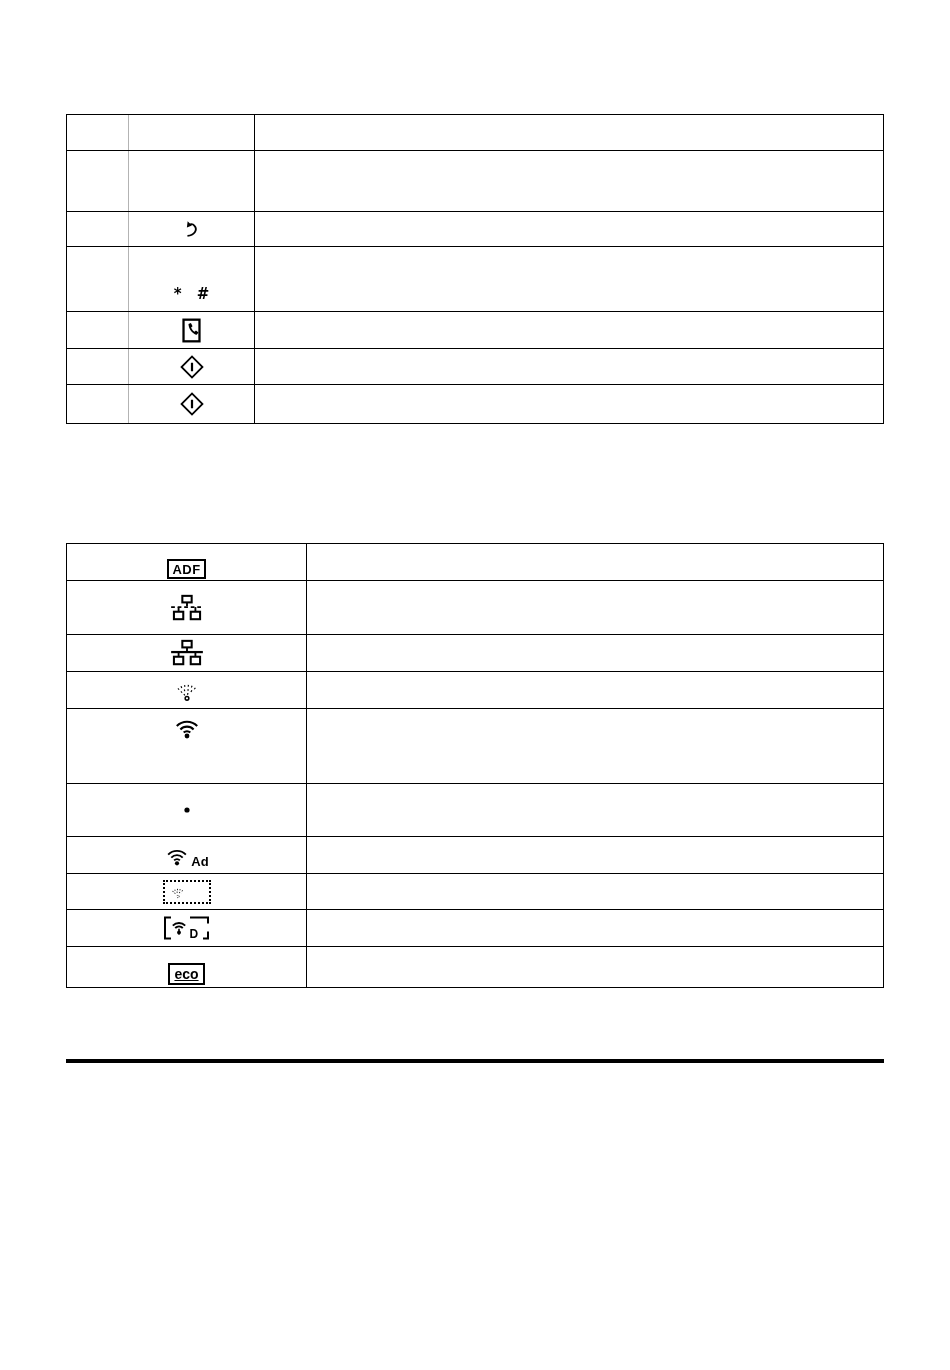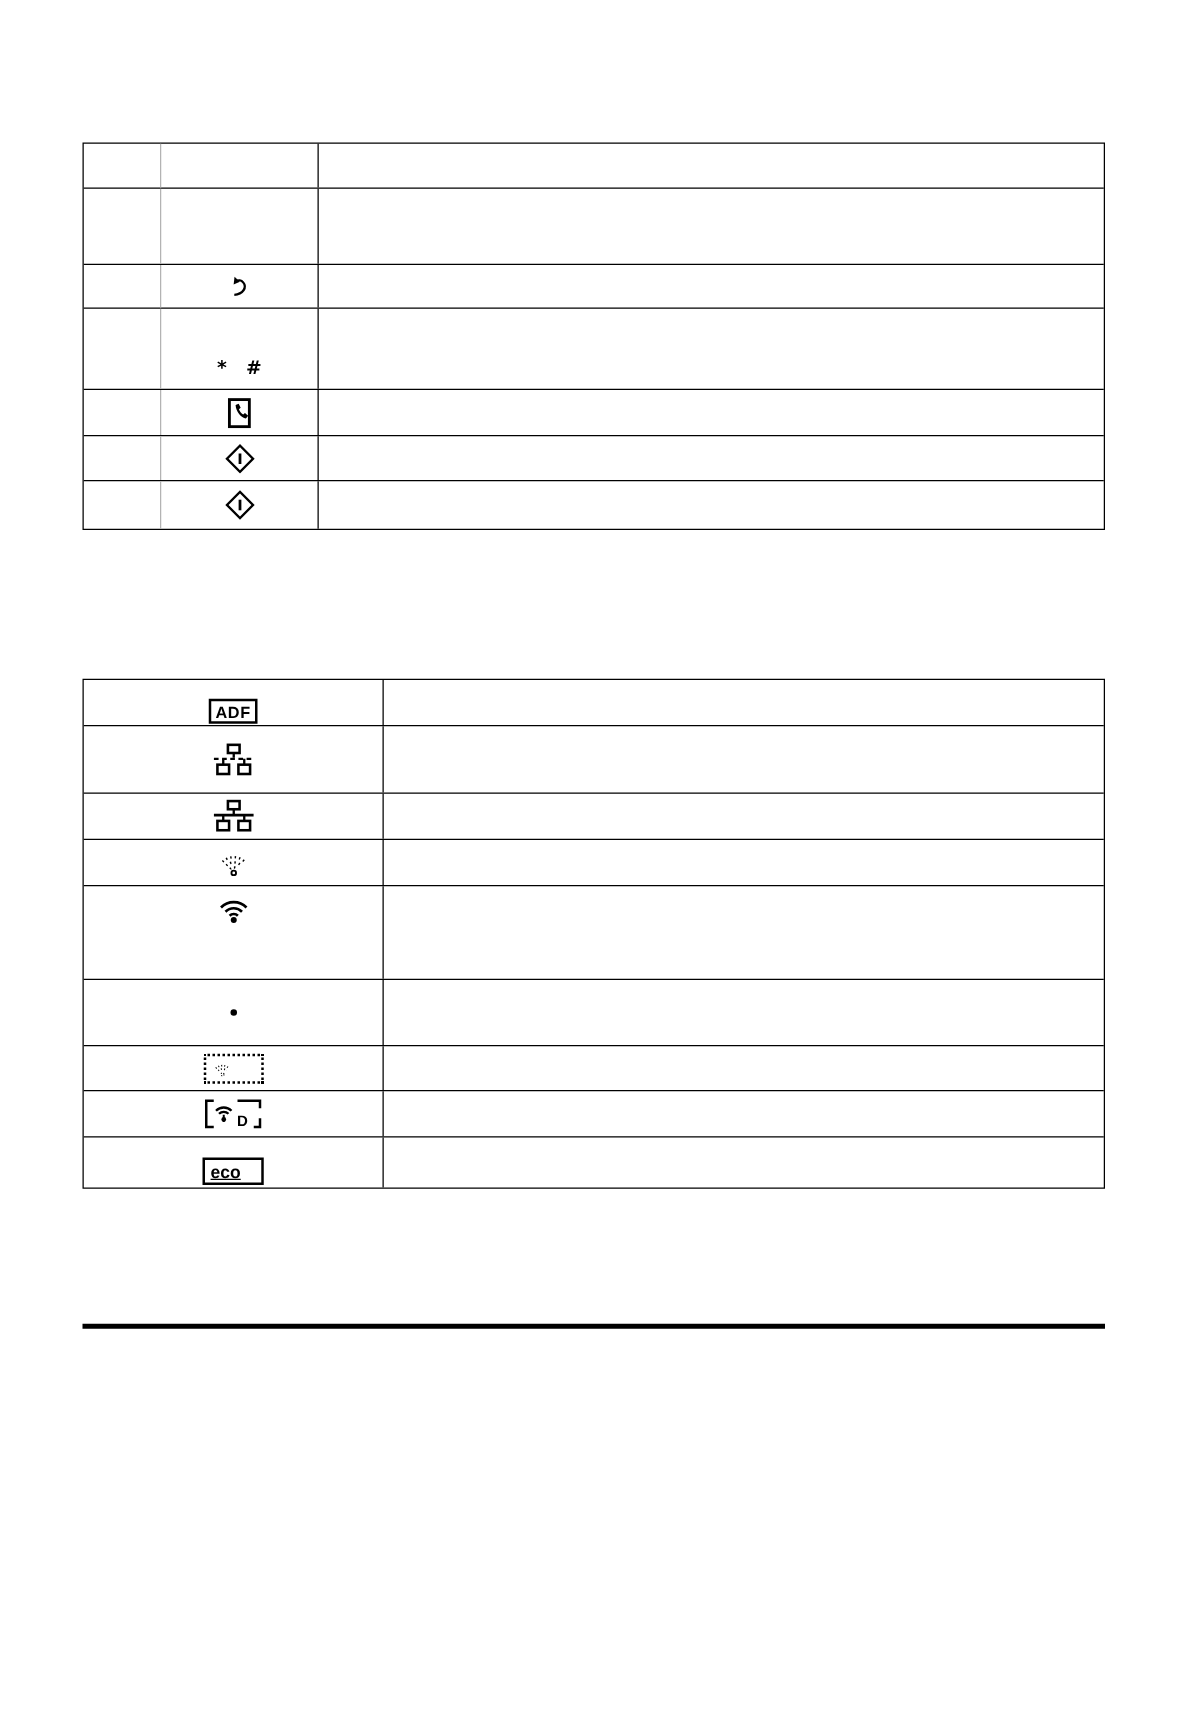--- a/index.html
+++ b/index.html
@@ -32,21 +32,21 @@
 
   .hrule { position:absolute; left:66px; top:1059px; width:818px; height:4px; background:#000; }
 
   
   .icon { display:inline-flex; align-items:center; justify-content:center; line-height:0; }
   .keypad-symbols { font-size:15px; font-weight:bold; letter-spacing:5px; line-height:1;
                     padding-left:5px; font-family:"DejaVu Sans", sans-serif; }
   .badge { display:inline-block; border:2.5px solid #000; font-weight:bold; line-height:1;
            font-family:"Liberation Sans", sans-serif;margin-top:14px; }
   .badge-adf { font-size:13px; padding:2px 3px 1px 3px; letter-spacing:0.5px; }
-  .badge-eco { font-size:14px; padding:2px 16px 2px 4px; text-transform:lowercase;text-decoration:underline; }
+  .badge-eco { font-size:14px; padding:2px 4px 2px 4px; text-transform:lowercase;text-decoration:underline; }
   .combo { display:inline-flex; align-items:flex-end; line-height:0; }
   .combo b { font-size:13px; line-height:10px; margin-left:1px; font-family:"Liberation Sans", sans-serif; }
   .frame { position:relative; display:inline-block; width:50px; height:26px; }
   .frame svg { position:absolute; left:0; top:0; }
   .frame b { position:absolute; left:28px; bottom:1px; font-size:12px; line-height:11px;
              font-family:"Liberation Sans", sans-serif; }
   .wifi-direct-off { position:relative; display:inline-block; width:48px; height:24px;
                      border:2px dotted #000; }
   .wifi-direct-off svg { position:absolute; left:5px; top:3px; }
 </style>
@@ -191,20 +191,34 @@
     <div class="row h53">
       <div class="c1">
         <span class="icon">
           <svg width="8" height="8" viewBox="0 0 8 8">
               <circle cx="4" cy="4" r="2.6" fill="#000"></circle>
             </svg>
         </span>
       </div>
       <div class="c2"></div>
     </div>
+    <div class="row h37">
+      <div class="c1">
+        <span class="combo">
+          <svg width="26" height="23" viewBox="0 0 30 26">
+            <path d="M4.8 12 a14.2 14.2 0 0 1 20.4 0" fill="none" stroke="#000" stroke-width="2.2"></path>
+            <path d="M8.4 15.4 a9.2 9.2 0 0 1 13.2 0" fill="none" stroke="#000" stroke-width="2.2"></path>
+            <path d="M11.7 18.6 a4.6 4.6 0 0 1 6.6 0" fill="none" stroke="#000" stroke-width="2.2"></path>
+            <circle cx="15" cy="22" r="2.4" fill="#000"></circle>
+          </svg>
+          <b>Ad</b>
+        </span>
+      </div>
+      <div class="c2"></div>
+    </div>
     <div class="row h36">
       <div class="c1">
         <span class="wifi-direct-off">
           <svg width="16" height="15" viewBox="0 0 20 18">
             <path d="M3.4 8 a9.3 9.3 0 0 1 13.2 0" fill="none" stroke="#000" stroke-width="1.6" stroke-dasharray="1 2"></path>
             <path d="M5.8 10.3 a5.9 5.9 0 0 1 8.4 0" fill="none" stroke="#000" stroke-width="1.6" stroke-dasharray="1 2"></path>
             <circle cx="10" cy="14" r="1.5" fill="none" stroke="#000" stroke-width="1.2" stroke-dasharray="1 1.4"></circle>
           </svg>
         </span>
       </div>

